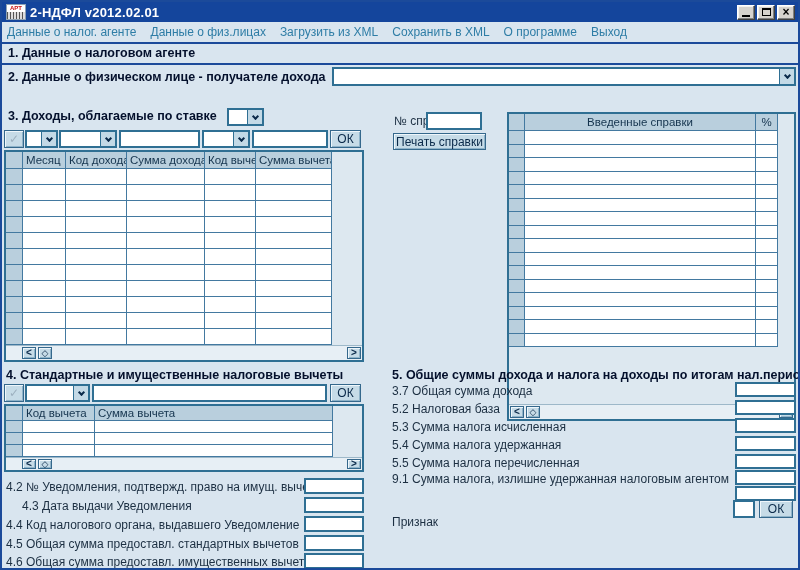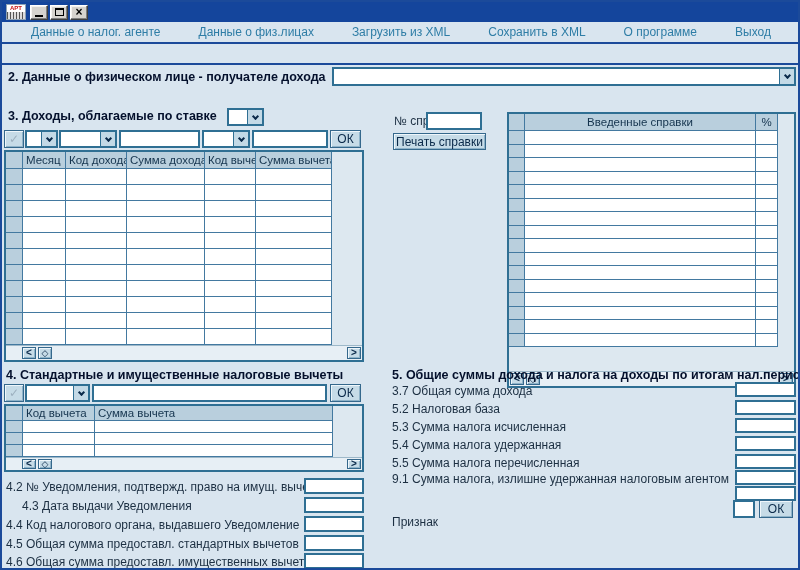--- a/index.html
+++ b/index.html
@@ -24,21 +24,21 @@
   .wb{width:18px;height:15px;background:#d6d3ce;border:1px solid #404040;border-top-color:#fff;
     border-left-color:#fff;box-shadow:inset -1px -1px 0 #808080,inset 1px 1px 0 #f4f2ef;
     display:flex;align-items:center;justify-content:center;color:#000;}
   .wb .ming{width:8px;height:2px;background:#000;margin-top:8px;}
   .wb .maxg{width:9px;height:8px;border:1px solid #000;border-top-width:2px;}
   .wb .xg{font-size:12px;font-weight:bold;line-height:10px;}
 
   
   .menubar{position:absolute;left:0;top:20px;right:0;height:20px;display:flex;align-items:center;
     gap:14px;padding-left:5px;}
-  .mitem{color:var(--menu_link);font-size:12px;white-space:nowrap;cursor:default;margin-left:24px;}
+  .mitem{color:var(--menu_link);font-size:12px;white-space:nowrap;cursor:default;}
 
   .sep{position:absolute;left:0;right:0;height:2px;background:#1b4a9a;}
   .heading{position:absolute;font-weight:bold;font-size:12.5px;color:var(--head_ink);white-space:nowrap;}
   .lbl{position:absolute;font-size:12px;color:var(--ink);white-space:nowrap;}
 
   
   .tb{position:absolute;border:2px solid var(--border);background:#fff;font:12px "Liberation Sans",sans-serif;
     color:#102a40;padding:0 2px;outline:none;}
   .combo{position:absolute;border:2px solid var(--border);background:#fff;display:flex;}
   .cfield{flex:1;min-width:0;}
@@ -83,20 +83,21 @@
 </head>
 <body>
 
 <div class="window">
 
   <div class="titlebar">
     <div class="appicon">
       <div class="t">АРТ</div>
       <div class="b"></div>
     </div>
+    <div class="wtitle">2-НДФЛ v2012.02.01</div>
     <div class="winbtns">
       <div class="wb">
           <div class="ming"></div>
         </div>
       <div class="wb">
           <div class="maxg"></div>
         </div>
       <div class="wb">
           <div class="xg">×</div>
         </div>
@@ -107,20 +108,21 @@
     <span class="mitem">Данные о налог. агенте</span>
     <span class="mitem">Данные о физ.лицах</span>
     <span class="mitem">Загрузить из XML</span>
     <span class="mitem">Сохранить в XML</span>
     <span class="mitem">О программе</span>
     <span class="mitem">Выход</span>
   </div>
 
   <div class="sep" style="top:40px"></div>
 
+  <div class="heading" style="left:6px;top:44px">1. Данные о налоговом агенте</div>
   <div class="sep" style="top:61px"></div>
 
   <div class="heading" style="left:6px;top:68px">2. Данные о физическом лице - получателе дохода</div>
   <div class="combo" style="left:330px;top:65px;width:464px;height:19px">
     <div class="cfield"></div>
     <div class="cbtn">
         <div class="chev"></div>
       </div>
   </div>
 
@@ -267,21 +269,21 @@
       <div class="sbtn">
           <span class="dia">◇</span>
         </div>
       <div class="spacer"></div>
       <div class="sbtn">
           <span>&gt;</span>
         </div>
     </div>
   </div>
 
-  <div class="grid sg" style="left:505px;top:110px;width:289px;height:276px">
+  <div class="grid sg" style="left:505px;top:110px;width:289px;height:309px">
     <div class="ghead">
       <div class="gh c0"></div>
       <div class="gh c1 ctr">Введенные справки</div>
       <div class="gh c2 ctr">%</div>
     </div>
     <div class="grows">
       <div class="grow">
         <div class="gc c0 gsel"></div>
         <div class="gc c1"></div>
         <div class="gc c2"></div>

